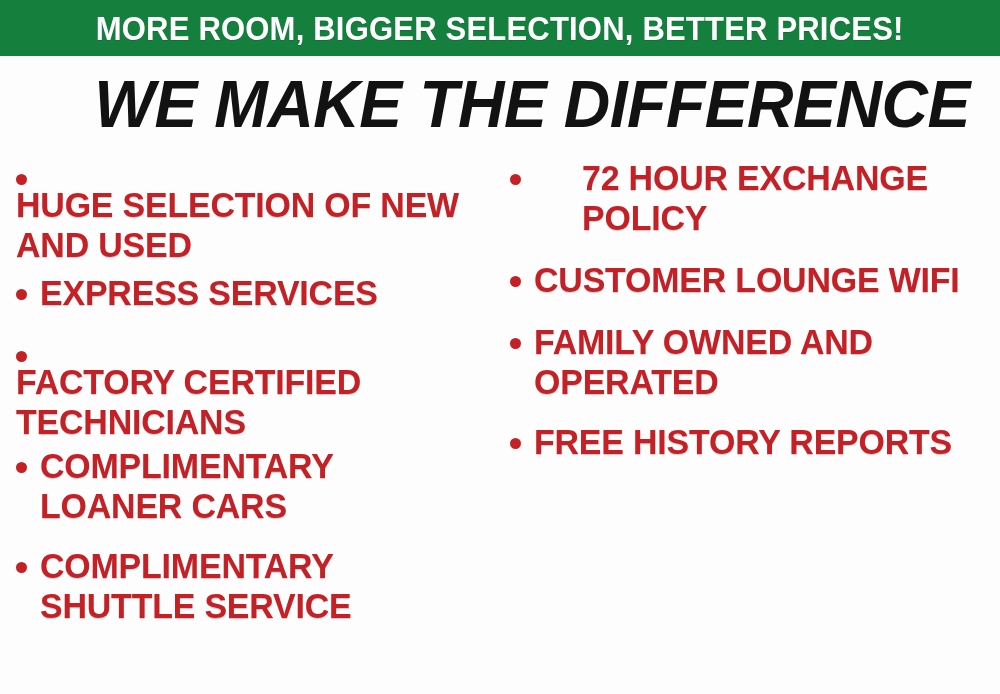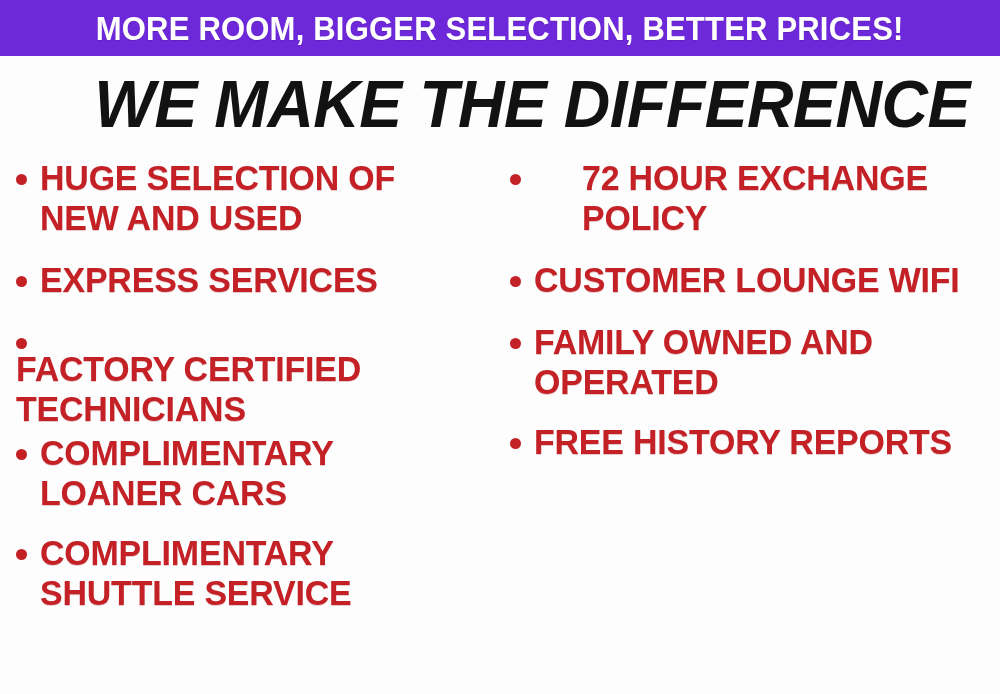--- a/index.html
+++ b/index.html
@@ -23,21 +23,21 @@
     box-sizing: border-box;
   }
 
   
   .header-bar {
     position: absolute;
     left: 0;
     top: 0;
     width: 1000px;
     height: 56px;
-    background: #6d28d9;
+    background: #15803d;
     display: flex;
     align-items: center;
     justify-content: center;
     overflow: hidden;
   }
   .header-text {
     color: #ffffff;
     font-family: "Liberation Sans", sans-serif;
     font-weight: bold;
     font-size: 33px;
@@ -119,21 +119,21 @@
     font-weight: bold;
     font-size: 35px;
     line-height: 40px;
     letter-spacing: -0.2px;
     transform: scaleX(0.97);
     transform-origin: left center;
     text-shadow: 0 1px 0 rgba(140,20,25,0.22);
   }
 
   
-  .col-left  .bullet-item:nth-child(1) { margin-bottom: 22px; }
+  .col-left  .bullet-item:nth-child(1) { margin-bottom: 8px; flex-direction: column; }
   .col-left  .bullet-item:nth-child(2) { margin-bottom: 22px; }
   .col-left  .bullet-item:nth-child(3) { margin-bottom: 4px; flex-direction: column; }
   .col-left  .bullet-item:nth-child(4) { margin-bottom: 20px; }
 
   .col-right .bullet-item:nth-child(1) { margin-bottom: 22px; gap: 48px; }
   .col-right .bullet-item:nth-child(2) { margin-bottom: 22px; }
   .col-right .bullet-item:nth-child(3) { margin-bottom: 20px; }
   .col-right .bullet-item:nth-child(4) { margin-bottom: 22px; }
   .col-right .bullet-item:nth-child(5) { margin-bottom: 20px; }
 </style>

